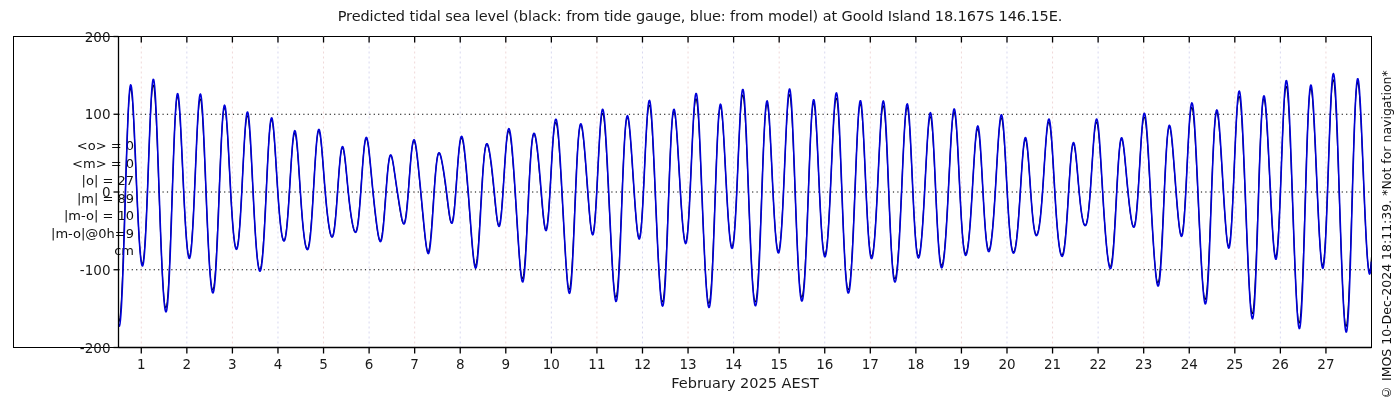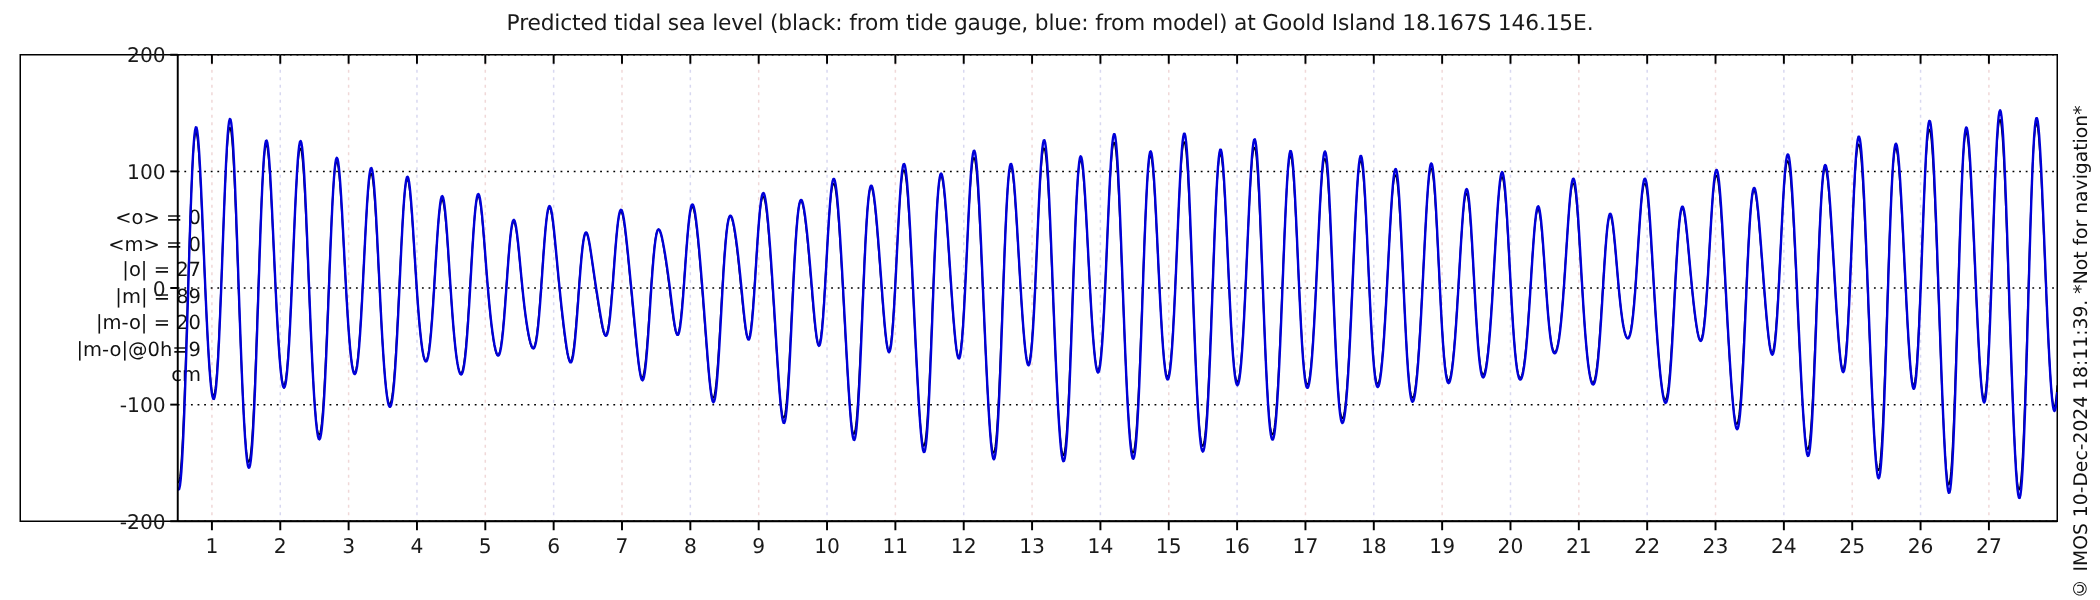--- a/index.html
+++ b/index.html
@@ -94,21 +94,21 @@
 
   <div class="title">Predicted tidal sea level (black: from tide gauge, blue: from model) at Goold Island 18.167S 146.15E.</div>
 
   <div class="frame"></div>
 
   <div class="stats">
       <div>&lt;o&gt; = 0</div>
       <div>&lt;m&gt; = 0</div>
       <div>|o| = 27</div>
       <div>|m| = 89</div>
-      <div>|m-o| = 20</div>
+      <div>|m-o| = 10</div>
       <div>|m-o|@0h=9</div>
       <div>cm</div>
     </div>
 
   <svg class="plotsvg" id="plot" width="1400" height="400">
       <g>
         <line x1="141.28181818181818" y1="36.5" x2="141.28181818181818" y2="347.5" stroke="#f0d8d8" stroke-width="1" stroke-dasharray="2,3"></line>
         <line x1="186.84545454545454" y1="36.5" x2="186.84545454545454" y2="347.5" stroke="#d8d8f0" stroke-width="1" stroke-dasharray="2,3"></line>
         <line x1="232.4090909090909" y1="36.5" x2="232.4090909090909" y2="347.5" stroke="#f0d8d8" stroke-width="1" stroke-dasharray="2,3"></line>
         <line x1="277.9727272727273" y1="36.5" x2="277.9727272727273" y2="347.5" stroke="#d8d8f0" stroke-width="1" stroke-dasharray="2,3"></line>
@@ -238,16 +238,17 @@
         <text x="1234.8090909090909" y="368.5" text-anchor="middle" class="tick-text">25</text>
         <line x1="1280.3727272727272" y1="347.5" x2="1280.3727272727272" y2="353.5" stroke="#000000" stroke-width="1.3"></line>
         <line x1="1280.3727272727272" y1="36.5" x2="1280.3727272727272" y2="42.5" stroke="#000000" stroke-width="1.3"></line>
         <text x="1280.3727272727272" y="368.5" text-anchor="middle" class="tick-text">26</text>
         <line x1="1325.9363636363637" y1="347.5" x2="1325.9363636363637" y2="353.5" stroke="#000000" stroke-width="1.3"></line>
         <line x1="1325.9363636363637" y1="36.5" x2="1325.9363636363637" y2="42.5" stroke="#000000" stroke-width="1.3"></line>
         <text x="1325.9363636363637" y="368.5" text-anchor="middle" class="tick-text">27</text>
       </g>
     </svg>
 
+  <div class="xlabel">February 2025 AEST</div>
 
   <div class="credit">© IMOS 10-Dec-2024 18:11:39. *Not for navigation*</div>
 
 </div>
 
 </body></html>

